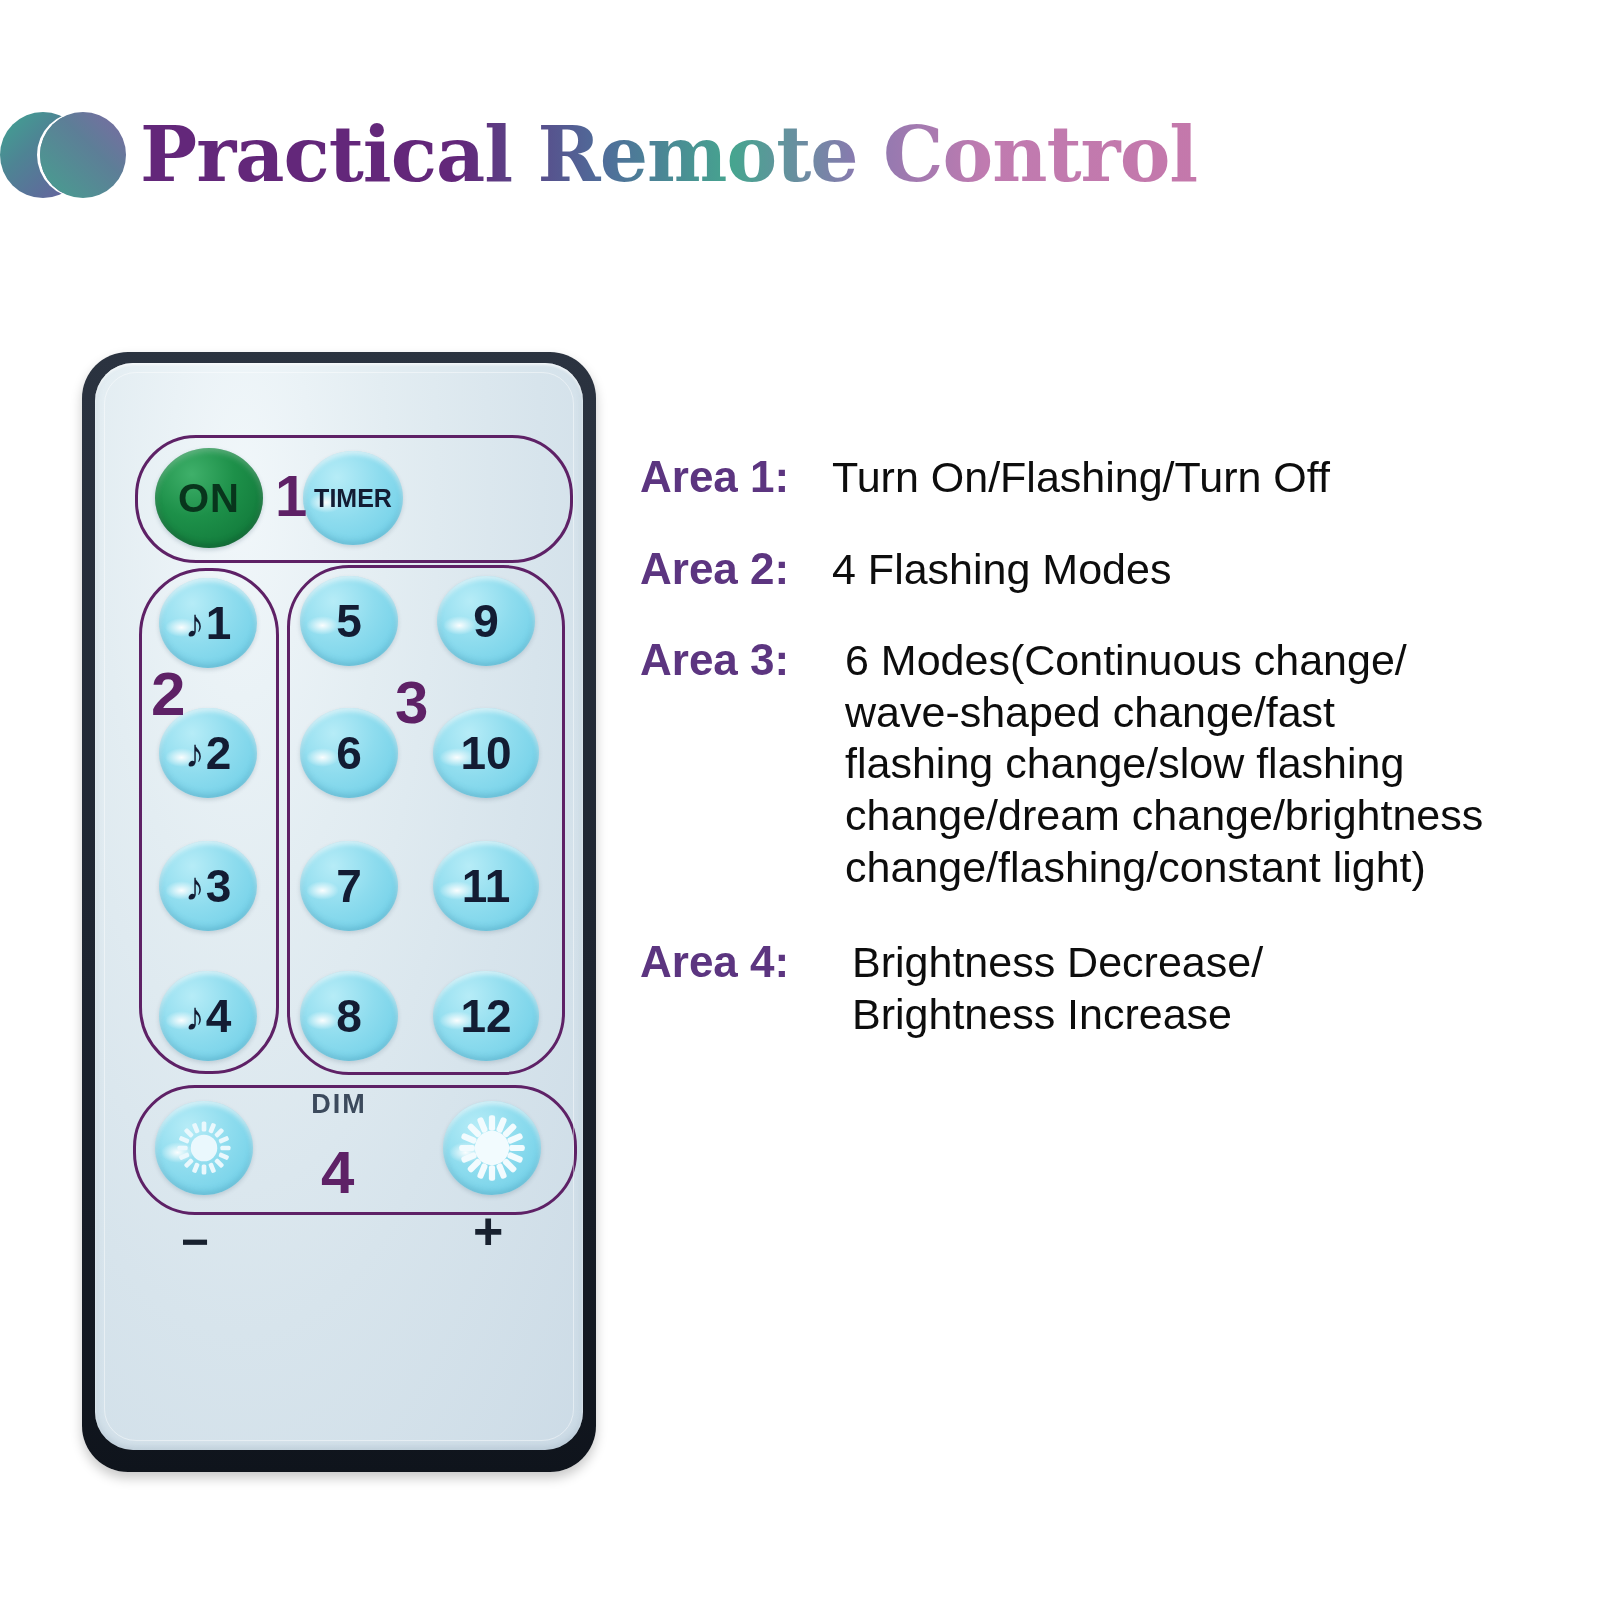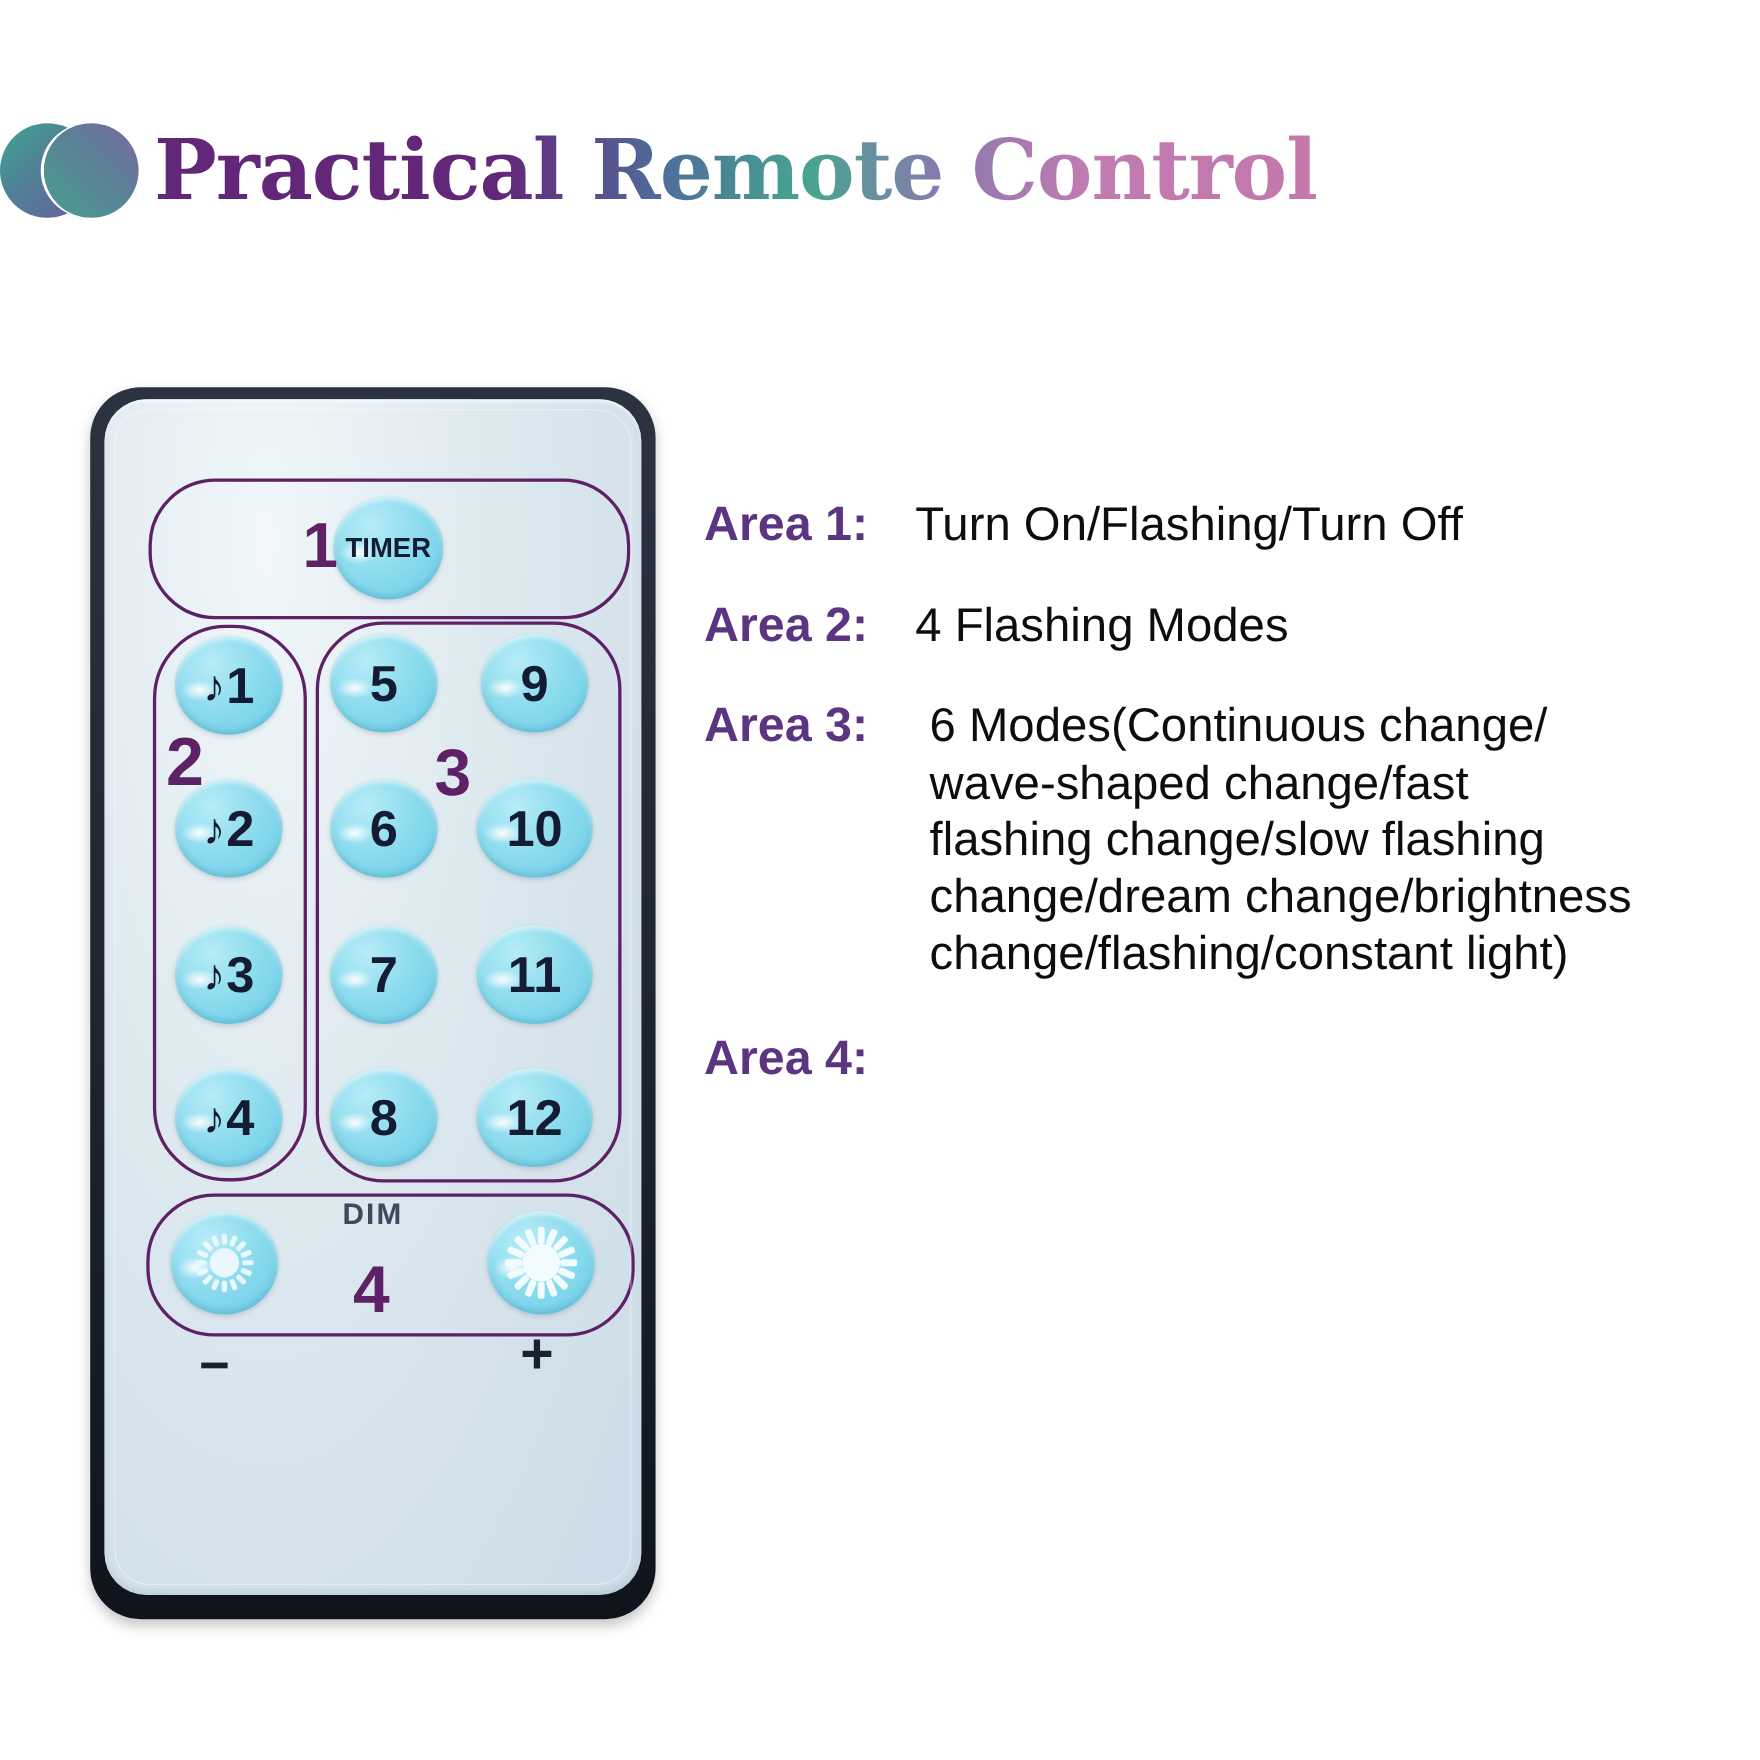--- a/index.html
+++ b/index.html
@@ -282,20 +282,23 @@
     <div class="lcircle back"></div>
     <div class="lcircle front"></div>
   </div>
   <div id="title-text">Practical Remote Control</div>
 </div>
 
 <div id="remote-wrap">
   <div id="remote-body">
     <div id="remote-face">
 
+      <div class="btn green" id="btn-on">
+        <span class="lbl">ON</span>
+      </div>
       <div class="btn cyan" id="btn-timer">
         <span class="lbl" id="btn-tmr-label">TIMER</span>
       </div>
 
       <div class="btn cyan music" id="btn-m1">
         <span class="lbl"><span class="note">♪</span><span>1</span></span>
       </div>
       <div class="btn cyan music" id="btn-m2">
         <span class="lbl"><span class="note">♪</span><span>2</span></span>
       </div>
@@ -412,14 +415,16 @@
   <div class="info-row" id="row-3">
     <div class="area-label">Area 3:</div>
     <div class="area-desc">6 Modes(Continuous change/
 wave-shaped change/fast
 flashing change/slow flashing
 change/dream change/brightness
 change/flashing/constant light)</div>
   </div>
   <div class="info-row" id="row-4">
     <div class="area-label">Area 4:</div>
+    <div class="area-desc">Brightness Decrease/
+Brightness Increase</div>
   </div>
 </div>
 
 </body></html>

